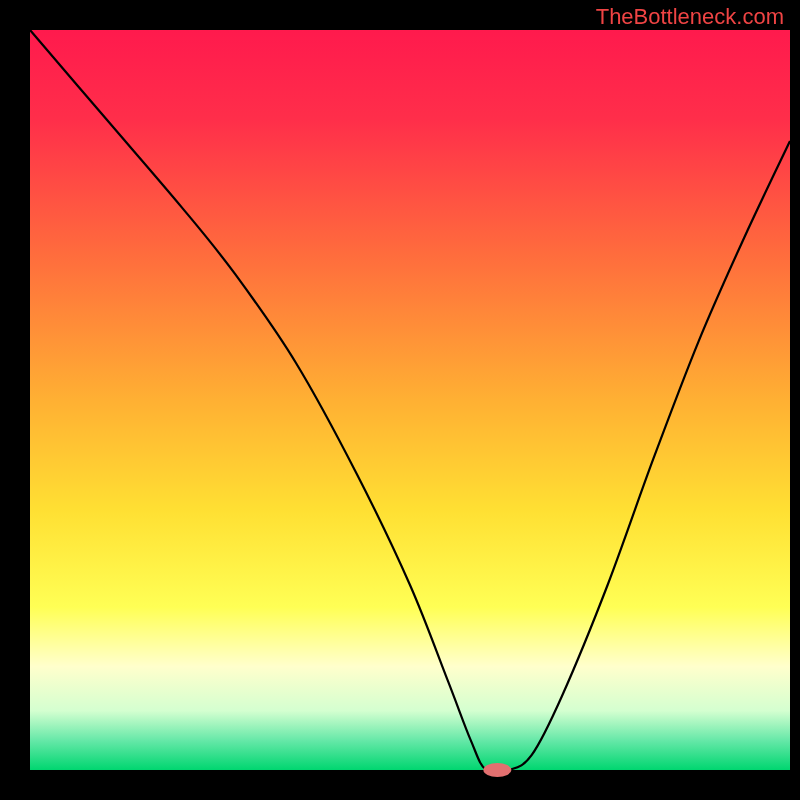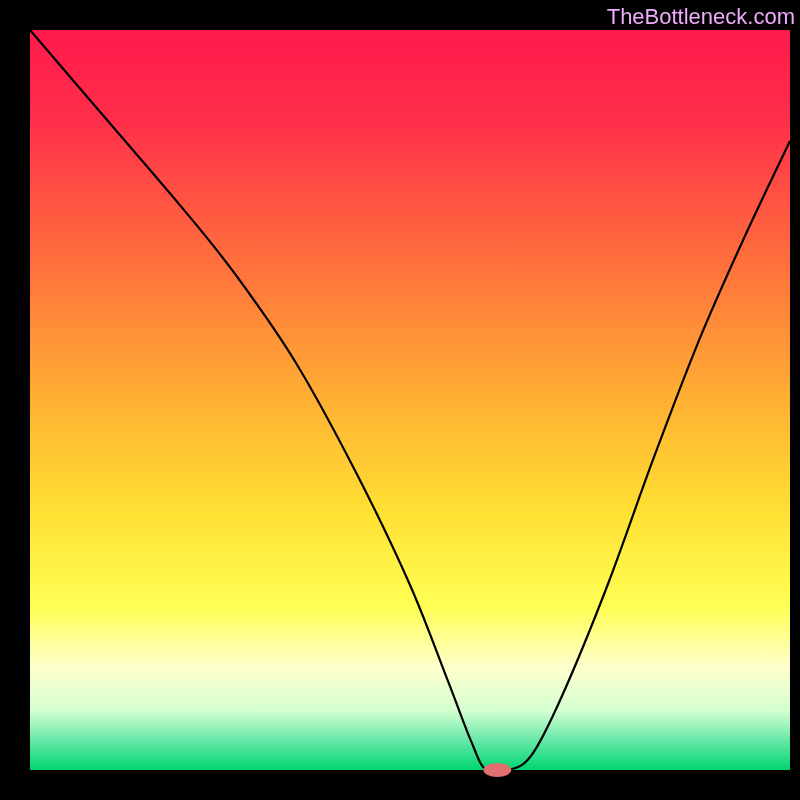--- a/index.html
+++ b/index.html
@@ -11,24 +11,24 @@
     overflow: hidden;
   }
   .chart-wrapper {
     position: relative;
     width: 800px;
     height: 800px;
   }
   .watermark {
     position: absolute;
     top: 4px;
-    right: 5px;
+    right: 16px;
     font-family: Arial, Helvetica, sans-serif;
     font-size: 22px;
-    color: #f0abfc;
+    color: #ef4444;
     font-weight: 500;
     z-index: 10;
   }
   svg {
     display: block;
   }
 </style>
 </head>
 <body>
 

